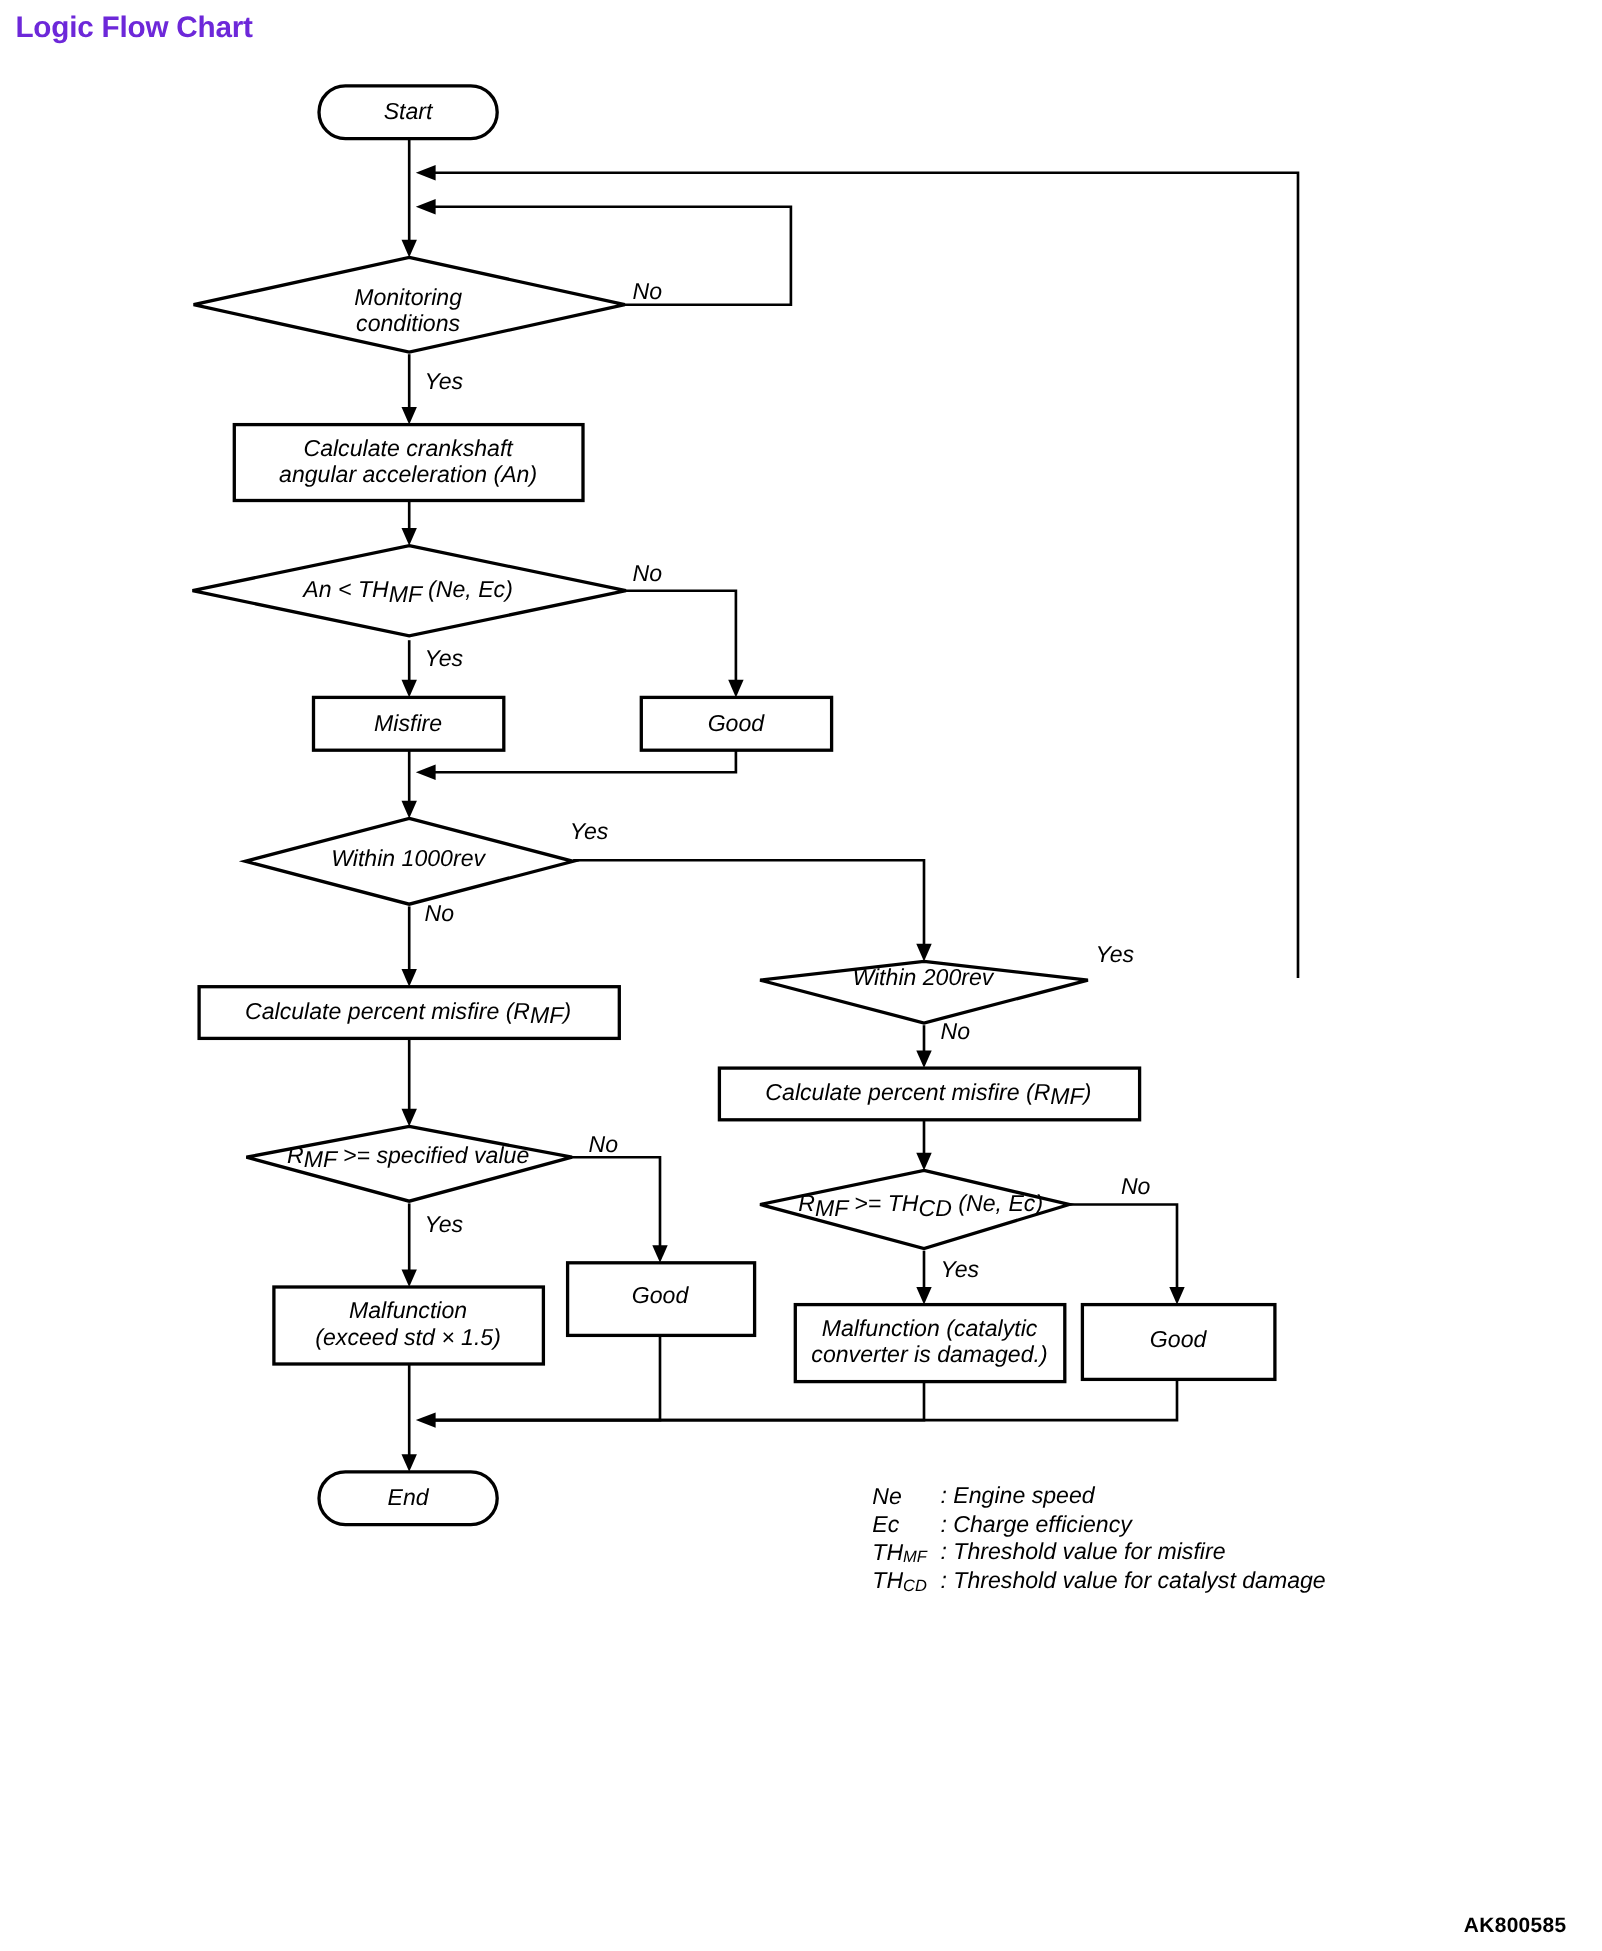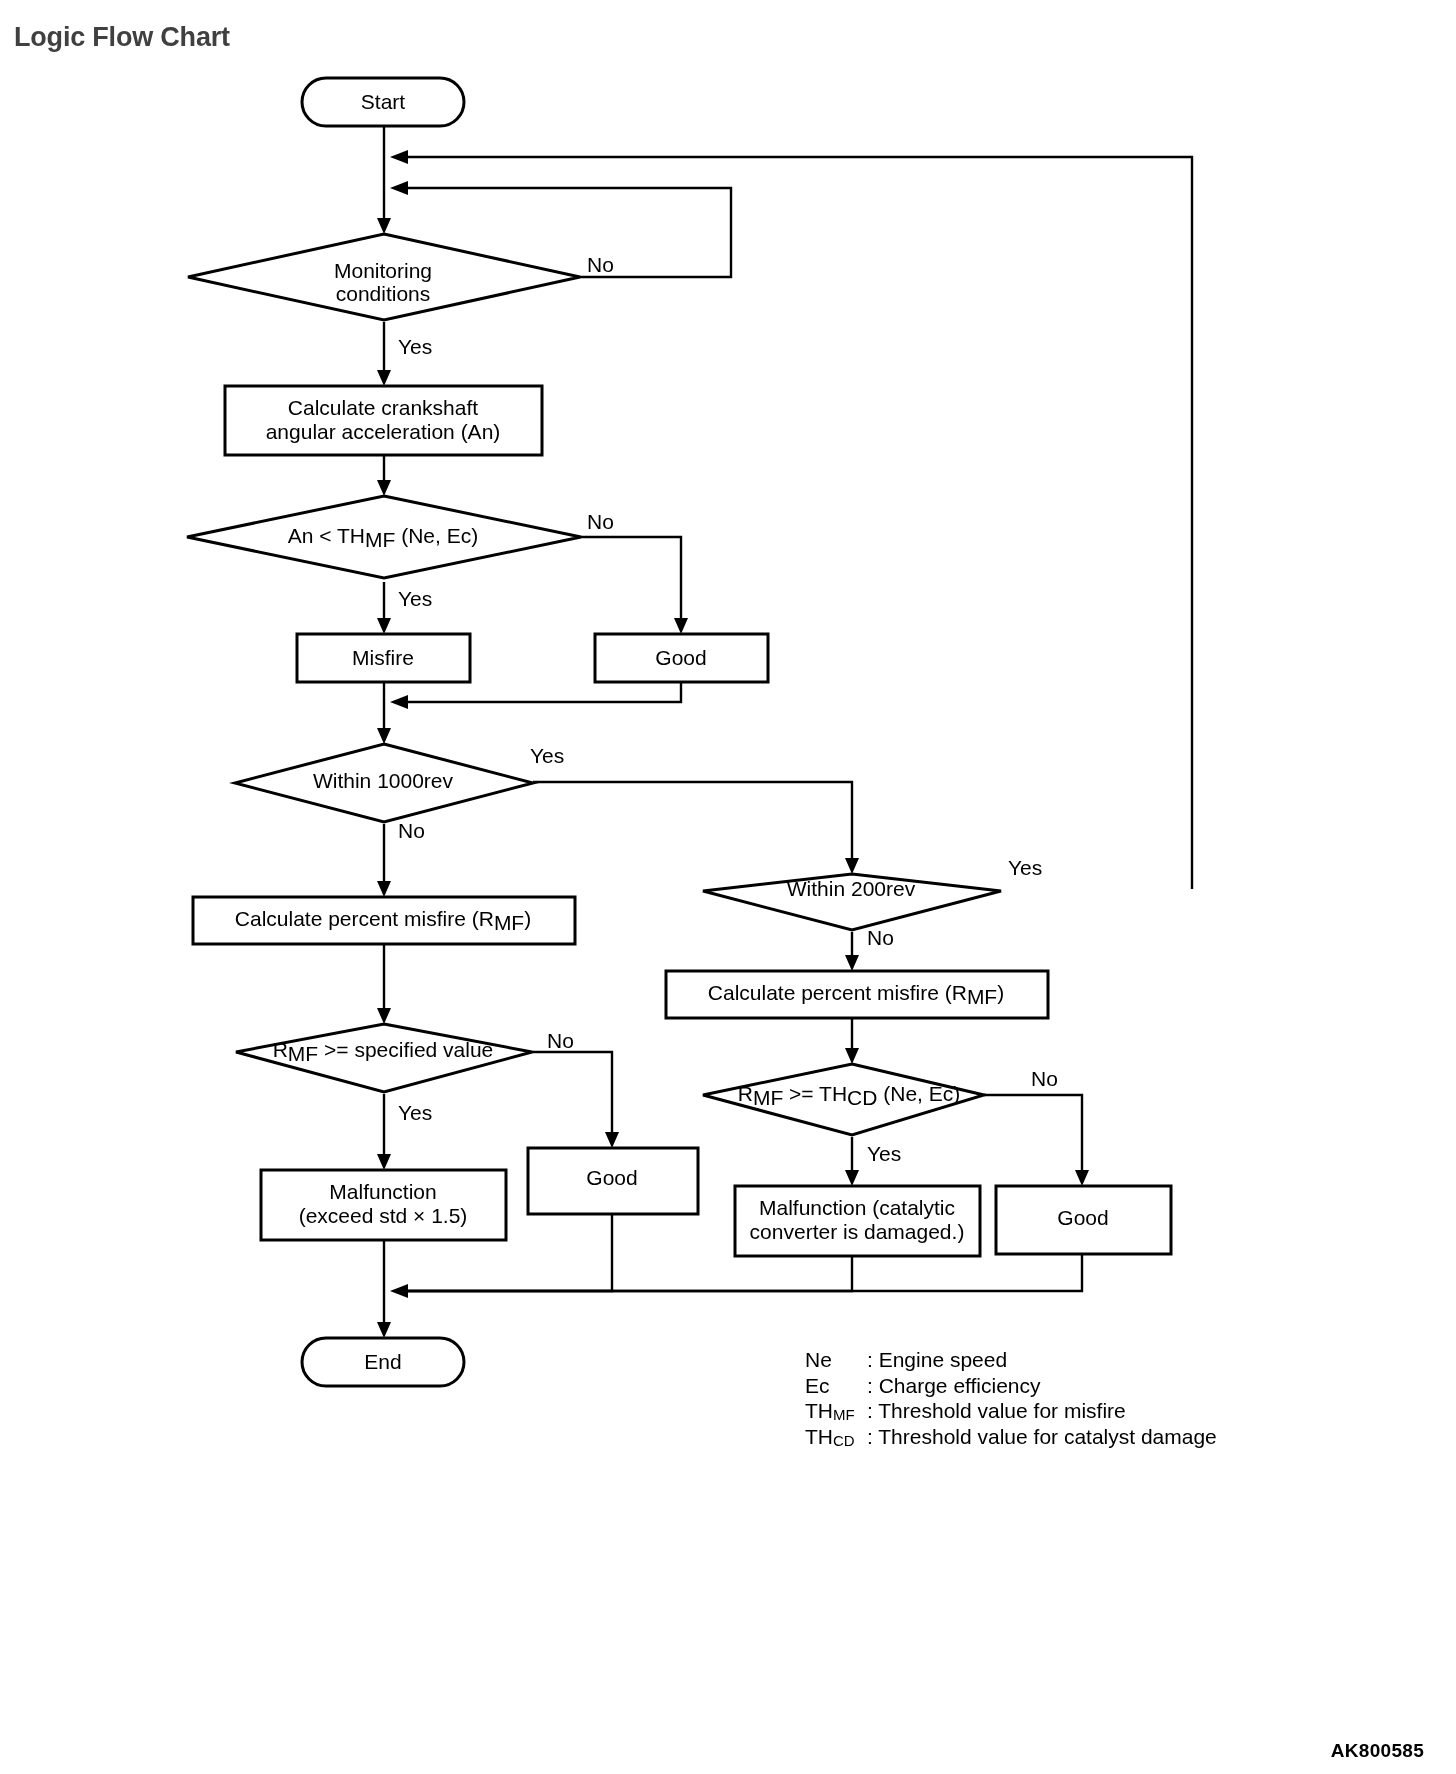--- a/index.html
+++ b/index.html
@@ -11,32 +11,33 @@
     width: 1456px;
     height: 1774px;
     font-family: "Liberation Sans", sans-serif;
     color: #000000;
     position: relative;
     overflow: hidden;
   }
   #page-title {
     position: absolute;
     left: 14px;
-    top: 22px;
+    top: 10px;
     font-size: 27px;
     font-weight: bold;
     letter-spacing: -0.2px;
-    color: #404040;
+    color: #6d28d9;
   }
   #chart-area {
     position: absolute;
-    left: 12px;
+    left: 0;
     top: 0;
     width: 1292px;
     height: 1774px;
+    font-style: italic;
   }
   #footer-code {
     position: absolute;
     right: 32px;
     bottom: 12px;
     font-size: 19px;
     font-weight: bold;
     letter-spacing: 0.3px;
   }
   svg { display: block; }

